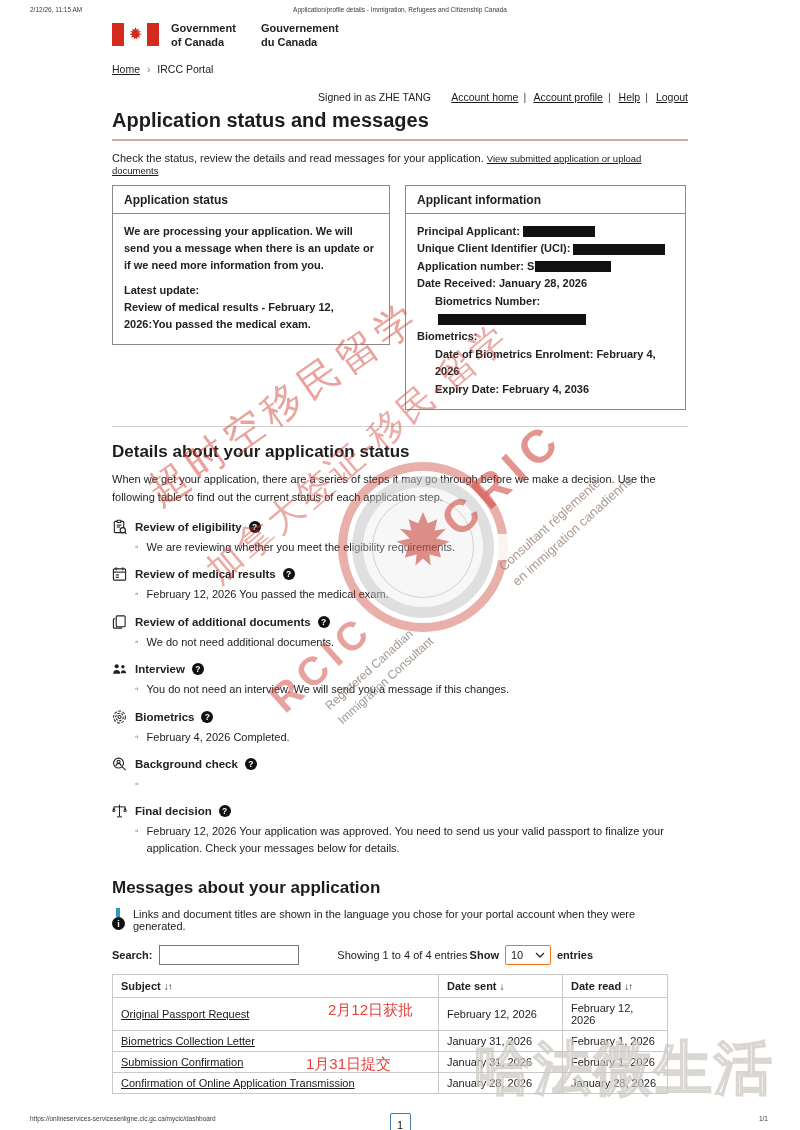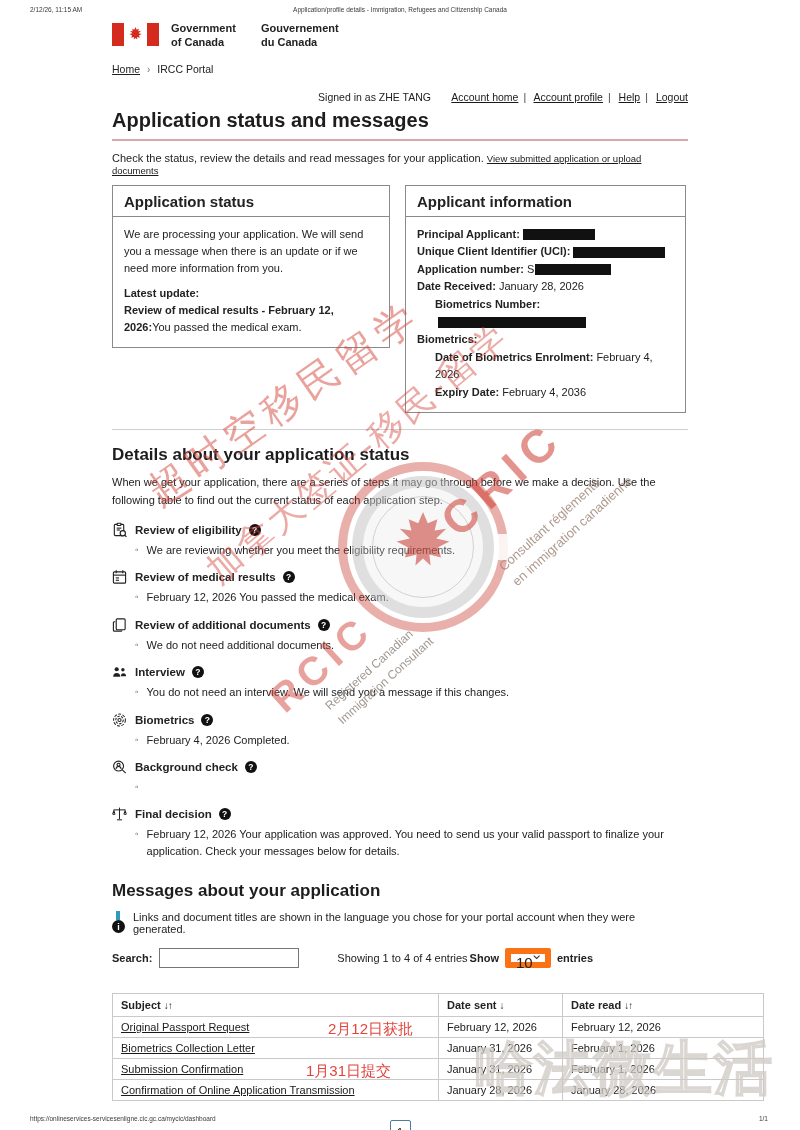--- a/index.html
+++ b/index.html
@@ -35,22 +35,22 @@
   .signin .bar { color:#444; margin:0 5px; }
 
   h1.pagetitle { margin-top:6px; font-size:20px; font-weight:bold; color:#1d1d1d;
     border-bottom:2px solid rgba(175,60,67,0.45); padding-bottom:7px; }
   .intro { margin-top:11px; font-size:11px; }
   .intro a { font-size:9.5px; color:#1a1a1a; }
 
   
   .boxes { display:flex; gap:15px; margin-top:9px; align-items:flex-start; }
   .box { border:1px solid #8a8a8a; background:#fff; }
-  .box .bt { font-size:15px; font-weight:bold; padding:7px 11px 6px; border-bottom:1px solid #8a8a8a; }
-  .box .bb { padding:9px 11px 11px; font-size:11px; line-height:1.55; }
+  .box .bt { font-size:12px; font-weight:bold; padding:7px 11px 6px; border-bottom:1px solid #8a8a8a; }
+  .box .bb { padding:9px 11px 11px; font-size:11px; line-height:1.55;font-weight:bold; }
   .box.left { width:278px; }
   .box.right { width:281px; }
   .box .para { margin-bottom:8px; }
   .field { line-height:1.6; }
   .field.ind { padding-left:18px; }
   .redact { display:inline-block; background:#111; height:11px; vertical-align:middle; margin-left:3px; }
   .r-pa { width:72px; } .r-uci { width:92px; } .r-app { width:76px; margin-left:1px; } .r-bio { width:148px; }
 
   hr.divider { border:none; border-top:1px solid #cfcfcf; margin-top:16px; }
 
@@ -73,25 +73,25 @@
   .iicon { width:13px; flex:none; position:relative; height:24px; }
   .iicon .tick { position:absolute; left:4px; top:0; width:4px; height:9px; background:#2e9bbd; }
   .iicon .circ { position:absolute; left:0; top:9px; width:13px; height:13px; border-radius:50%;
     background:#111; color:#fff; font-size:9px; font-weight:bold; display:flex; align-items:center; justify-content:center; }
 
   .controls { display:flex; align-items:center; margin-top:13px; font-size:11px; }
   .controls .lbl { font-weight:bold; margin-right:7px; }
   .controls input.search { width:140px; height:20px; border:1px solid #767676; font-size:11px; padding:0 5px; }
   .controls .showing { margin-left:38px; }
   .controls .showlbl { font-weight:bold; margin-left:2px; }
-  .selectbox { display:inline-flex; align-items:flex-start; justify-content:space-between; width:46px; height:20px;
-    border:6px solid #f97316; border-radius:2px; margin:0 6px; padding:0 5px; font-size:15px; }
+  .selectbox { display:inline-flex; align-items:center; justify-content:space-between; width:46px; height:20px;
+    border:1px solid #f97316; border-radius:2px; margin:0 6px; padding:0 5px; font-size:11px; }
   .controls .entlbl { font-weight:bold; }
 
-  table.msg { width:652px; border-collapse:collapse; margin-top:25px; font-size:11px; }
+  table.msg { width:556px; border-collapse:collapse; margin-top:9px; font-size:11px; }
   table.msg th, table.msg td { border:1px solid #c9c9c9; text-align:left; padding:4px 8px; }
   table.msg th { font-weight:bold; padding:5px 8px; }
   table.msg .sort { font-size:10px; letter-spacing:-1px; margin-left:3px; }
   table.msg td.subj { position:relative; width:326px; }
   table.msg td a { color:#1a1a1a; }
   table.msg .col-sent { width:124px; }
   .anno { position:absolute; top:3px; font-size:15px; color:#e2443c; white-space:nowrap;
     font-family:"Liberation Sans","DejaVu Sans",sans-serif; }
   .anno.a1 { left:215px; } .anno.a3 { left:193px; }
 

